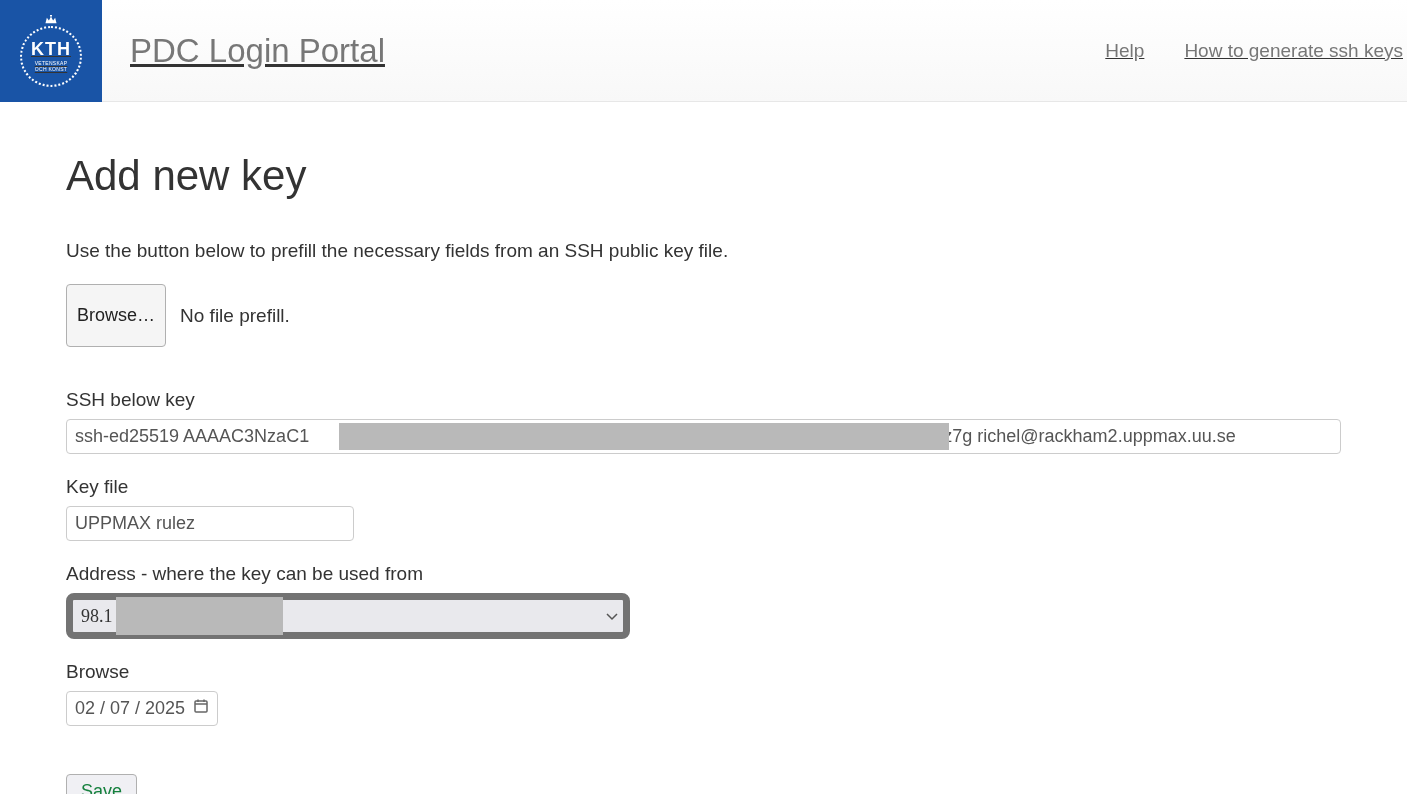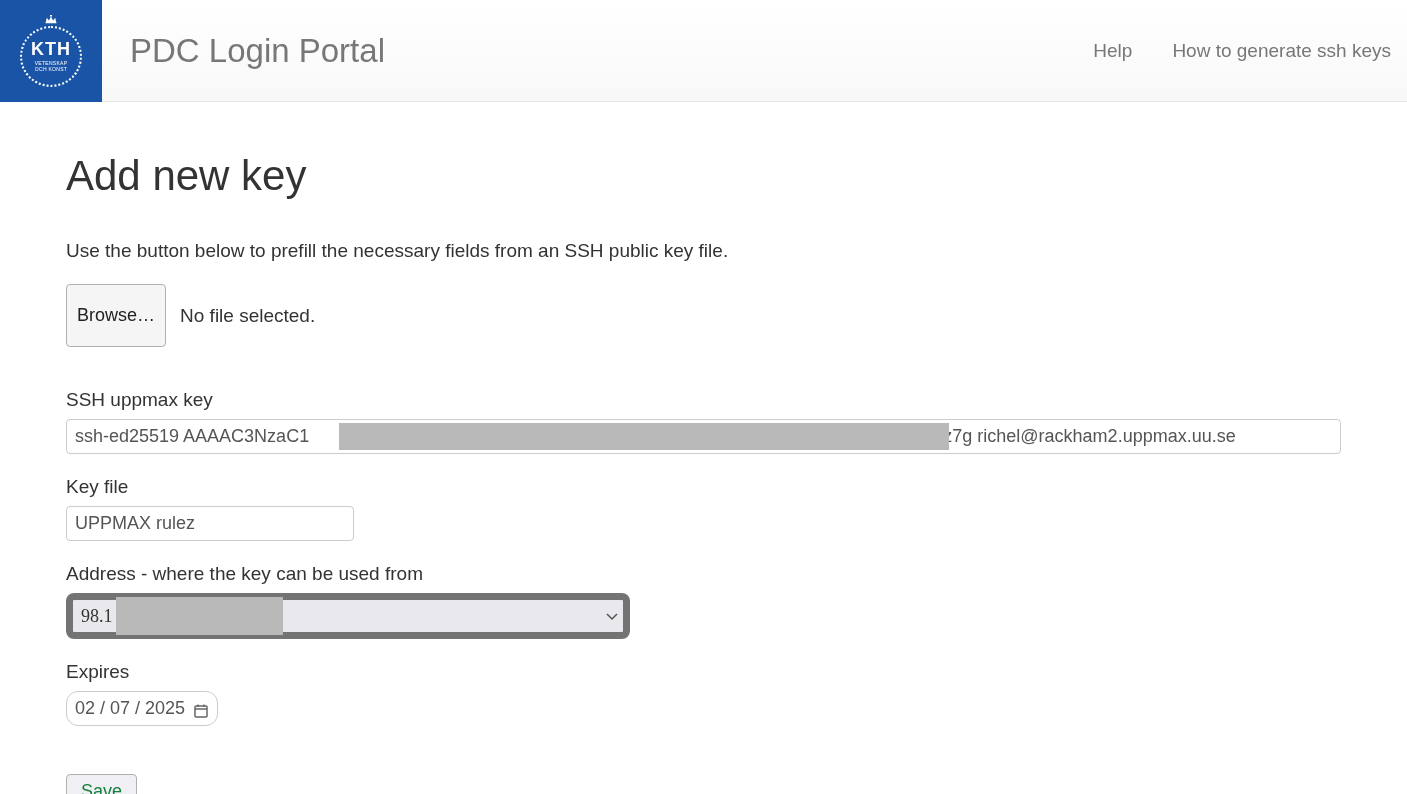--- a/index.html
+++ b/index.html
@@ -8,21 +8,22 @@
       font-size: 14px;
       color: #333;
       background: #fff;
     }
     .header {
       display: flex;
       align-items: center;
       background: linear-gradient(to bottom, #ffffff, #f8f8f8);
       border-bottom: 1px solid #e7e7e7;
       height: 102px;
-      padding-right: 16px;
+      padding-right: 4px;
+      text-decoration: underline;
     }
     .logo-box {
       width: 102px;
       height: 102px;
       background: #1954a6;
       display: flex;
       align-items: center;
       justify-content: center;
       flex-shrink: 0;
     }
@@ -171,23 +172,23 @@
       position: absolute;
       top: 4px;
       bottom: 4px;
       left: 50px;
       width: 167px;
       background: #b9b9b9;
       pointer-events: none;
     }
     .date-wrap {
       display: inline-flex;
-      align-items: flex-end;
+      align-items: flex-start;
       border: 1px solid #ccc;
-      border-radius: 12px;
+      border-radius: 4px;
       padding: 6px 8px;
       font-size: 18px;
       color: #555;
       gap: 8px;
     }
     .cal-icon {
       width: 16px;
       height: 16px;
       color: #666;
     }
@@ -228,25 +229,25 @@
   <a class="nav-link">How to generate ssh keys</a>
 </div>
 
 <div class="content">
   <h1 class="page-title">Add new key</h1>
 
   <p class="instr">Use the button below to prefill the necessary fields from an SSH public key file.</p>
 
   <div class="file-row">
     <button class="browse-btn">Browse…</button>
-    <span class="file-status">No file selected.</span>
-  </div>
-
-  <div class="form-group">
-    <label class="form-label">SSH uppmax key</label>
+    <span class="file-status">No file prefill.</span>
+  </div>
+
+  <div class="form-group">
+    <label class="form-label">SSH below key</label>
     <div class="ssh-wrap">
       <input type="text" class="text-input ssh-input" value="ssh-ed25519 AAAAC3NzaC1                                                                                                                 6faiKkzqz7g richel@rackham2.uppmax.uu.se" style="">
       <div class="redact1"></div>
     </div>
   </div>
 
   <div class="form-group">
     <label class="form-label">Key file</label>
     <input type="text" class="text-input keyname-input" value="UPPMAX rulez" style="">
   </div>
@@ -260,21 +261,21 @@
       <span class="select-caret">
         <svg width="12" height="8" viewBox="0 0 12 8" fill="none" stroke="currentColor" stroke-width="1.5">
             <path d="M1 1 L6 6 L11 1"></path>
           </svg>
       </span>
       <div class="redact2"></div>
     </div>
   </div>
 
   <div class="form-group">
-    <label class="form-label">Expires</label>
+    <label class="form-label">Browse</label>
     <div class="date-wrap">
       <span>02 / 07 / 2025</span>
       <svg class="cal-icon" viewBox="0 0 16 16" fill="none" stroke="currentColor" stroke-width="1.5">
         <rect x="2" y="3" width="12" height="11" rx="1"></rect>
         <line x1="2" y1="6" x2="14" y2="6"></line>
         <line x1="5" y1="1.5" x2="5" y2="4"></line>
         <line x1="11" y1="1.5" x2="11" y2="4"></line>
       </svg>
     </div>
   </div>

